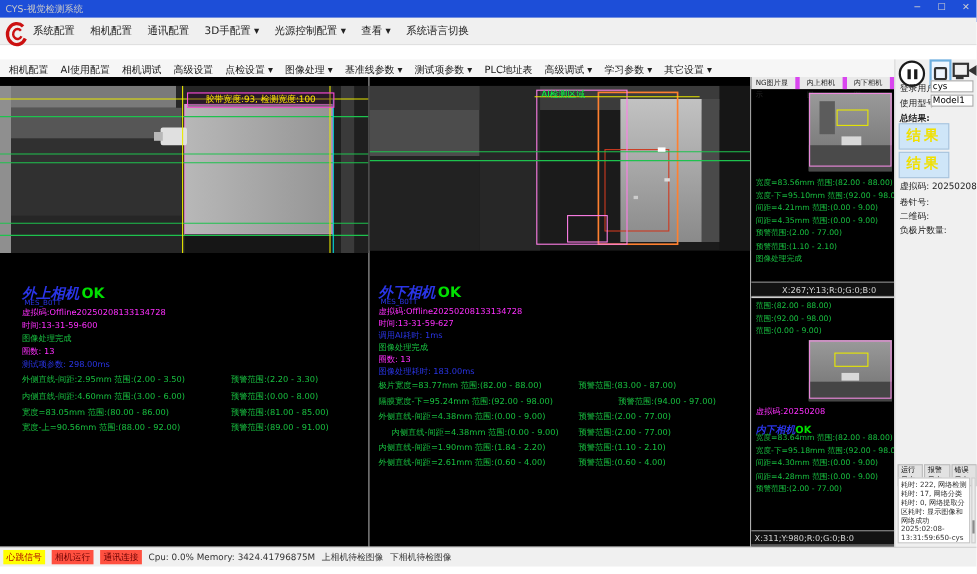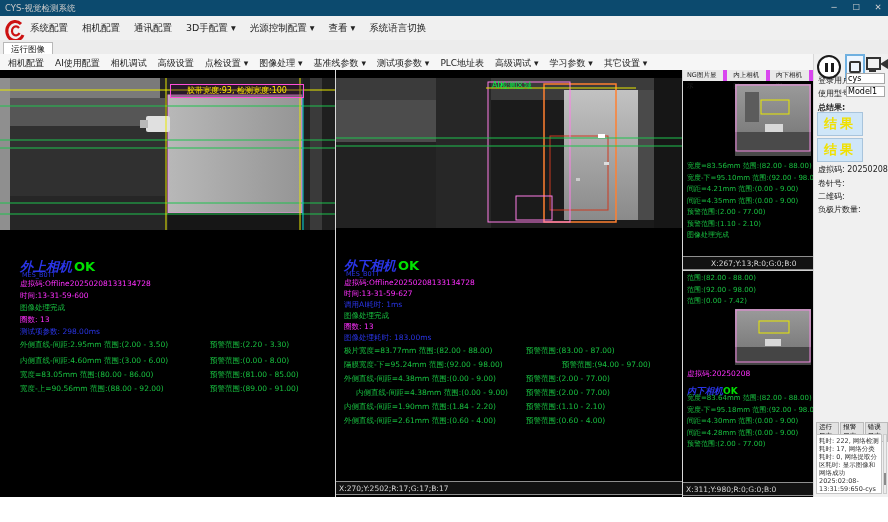--- a/index.html
+++ b/index.html
@@ -1,20 +1,20 @@
 <!DOCTYPE html>
 <html><head>
 <meta charset="utf-8">
 <style>
   html,body{margin:0;padding:0;background:#fff;}
   #root{position:relative;width:888px;height:522px;overflow:hidden;
         font-family:"DejaVu Sans","Liberation Sans",sans-serif;background:#fff;}
   .abs{position:absolute;}
   
-  .titlebar{left:0;top:0;width:888px;height:20px;background:#0c4a6e;color:#c8c8c8;font-size:8.5px;}
+  .titlebar{left:0;top:0;width:888px;height:20px;background:#1d4ed8;color:#c8c8c8;font-size:8.5px;}
   .title-text{left:5px;top:3px;}
   .winbtns{right:4px;top:2px;display:flex;gap:10px;color:#d0d0d0;font-size:8.5px;}
   .winbtns span{width:12px;text-align:center;cursor:default;}
   .menubar{left:0;top:16px;width:888px;height:24px;background:#f0f0f0;border-bottom:1px solid #e0e0e0;}
   .menu-items{left:30px;top:6px;display:flex;gap:14px;font-size:9.5px;color:#222;}
   .logo{left:4px;top:2px;width:22px;height:26px;}
   .tabstrip{left:0;top:40px;width:888px;height:14px;background:#ececec;}
   .runtab{left:3px;top:2px;background:#fff;border:1px solid #b8b8b8;border-bottom:none;
           font-size:8.5px;color:#222;padding:1px 7px;}
   .toolbar{left:0;top:54px;width:813px;height:16px;background:#f6f6f6;border-bottom:1px solid #cfcfcf;}
@@ -97,23 +97,20 @@
       <span>系统配置</span>
       <span>相机配置</span>
       <span>通讯配置</span>
       <span>3D手配置 ▾</span>
       <span>光源控制配置 ▾</span>
       <span>查看 ▾</span>
       <span>系统语言切换</span>
     </div>
   </div>
 
-  <div class="abs tabstrip">
-    <span class="abs runtab">运行图像</span>
-  </div>
 
   <div class="abs toolbar">
     <div class="abs tool-items">
       <span>相机配置</span>
       <span>AI使用配置</span>
       <span>相机调试</span>
       <span>高级设置</span>
       <span>点检设置 ▾</span>
       <span>图像处理 ▾</span>
       <span>基准线参数 ▾</span>
@@ -225,21 +222,20 @@
       <div class="mrow" style="left:190px;top:290px;margin-left:36px;">预警范围:(94.00 - 97.00)</div>
       <div class="mrow" style="left:8px;top:304px;">外侧直线-间距=4.38mm 范围:(0.00 - 9.00)</div>
       <div class="mrow" style="left:190px;top:304px;">预警范围:(2.00 - 77.00)</div>
       <div class="mrow" style="left:8px;top:318px;padding-left:12px;">内侧直线-间距=4.38mm 范围:(0.00 - 9.00)</div>
       <div class="mrow" style="left:190px;top:318px;">预警范围:(2.00 - 77.00)</div>
       <div class="mrow" style="left:8px;top:332px;">内侧直线-间距=1.90mm 范围:(1.84 - 2.20)</div>
       <div class="mrow" style="left:190px;top:332px;">预警范围:(1.10 - 2.10)</div>
       <div class="mrow" style="left:8px;top:346px;">外侧直线-间距=2.61mm 范围:(0.60 - 4.00)</div>
       <div class="mrow" style="left:190px;top:346px;">预警范围:(0.60 - 4.00)</div>
 
-      <div class="coords-strip" style="top:411px;">X:270;Y:2502;R:17;G:17;B:17</div>
     </div>
 
     <div class="view v-thumbs">
       <div class="thumb-tabs abs">
         <span>NG图片显示</span>
         <span>内上相机图</span>
         <span>内下相机图</span>
       </div>
 
       <div class="abs" style="left:0;top:11px;width:130px;height:189px;">
@@ -266,21 +262,21 @@
           <div>预警范围:(1.10 - 2.10)</div>
           <div>图像处理完成</div>
         </div>
         <div class="coords-strip" style="top:175px;padding-left:28px;">X:267;Y:13;R:0;G:0;B:0</div>
       </div>
 
       <div class="abs" style="left:0;top:200px;width:130px;height:227px;border-top:1px solid #cfcfcf;box-sizing:border-box;">
         <div class="thumb-lines abs" style="left:4px;top:2px;">
           <div>范围:(82.00 - 88.00)</div>
           <div>范围:(92.00 - 98.00)</div>
-          <div>范围:(0.00 - 7.42)</div>
+          <div>范围:(0.00 - 9.00)</div>
         </div>
         <svg class="abs" style="left:52px;top:38px;" width="76" height="56">
           <rect x="0" y="0" width="76" height="56" fill="url(#g3)"></rect>
           <rect x="0" y="38" width="76" height="18" fill="#454545"></rect>
           <rect x="1" y="1" width="74" height="52" fill="none" stroke="#f08ae0" stroke-width="1"></rect>
           <rect x="24" y="12" width="30" height="12" fill="none" stroke="#e8e800" stroke-width="1"></rect>
           <rect x="30" y="30" width="16" height="7" fill="#d8d8d8"></rect>
         </svg>
         <div class="abs t-mag" style="left:4px;top:98px;">虚拟码:20250208</div>
         <div class="abs" style="left:4px;top:108px;">
@@ -334,14 +330,22 @@
       <span class="logchip">运行日志</span>
       <span class="logchip">报警日志</span>
       <span class="logchip">错误日志</span>
     </div>
     <div class="logbox" style="top:380px;">耗时: 222, 网络检测耗时: 17, 网络分类耗时: 0, 网络提取分区耗时: 显示图像和网络成功 2025:02:08-13:31:59:650-cys—外上相机—图像处理耗时: 258.00ms</div>
     <div class="abs" style="left:69px;top:380px;width:4px;height:60px;background:#ececec;border:1px solid #ccc;box-sizing:border-box;">
       <div style="position:absolute;left:0;top:38px;width:2px;height:12px;background:#8a8a8a;"></div>
     </div>
   </div>
 
+  <div class="abs statusbar">
+    <span class="chip chip-hb">心跳信号</span>
+    <span class="chip chip-red">相机运行</span>
+    <span class="chip chip-red">通讯连接</span>
+    <span>Cpu: 0.0% Memory: 3424.41796875M</span>
+    <span>上相机待检图像</span>
+    <span>下相机待检图像</span>
+  </div>
 
 </div>
 
 </body></html>

